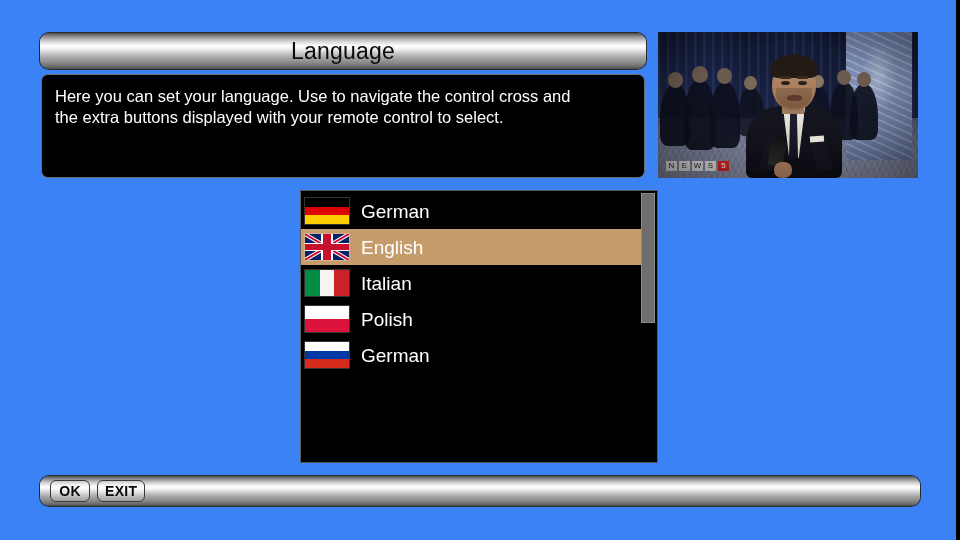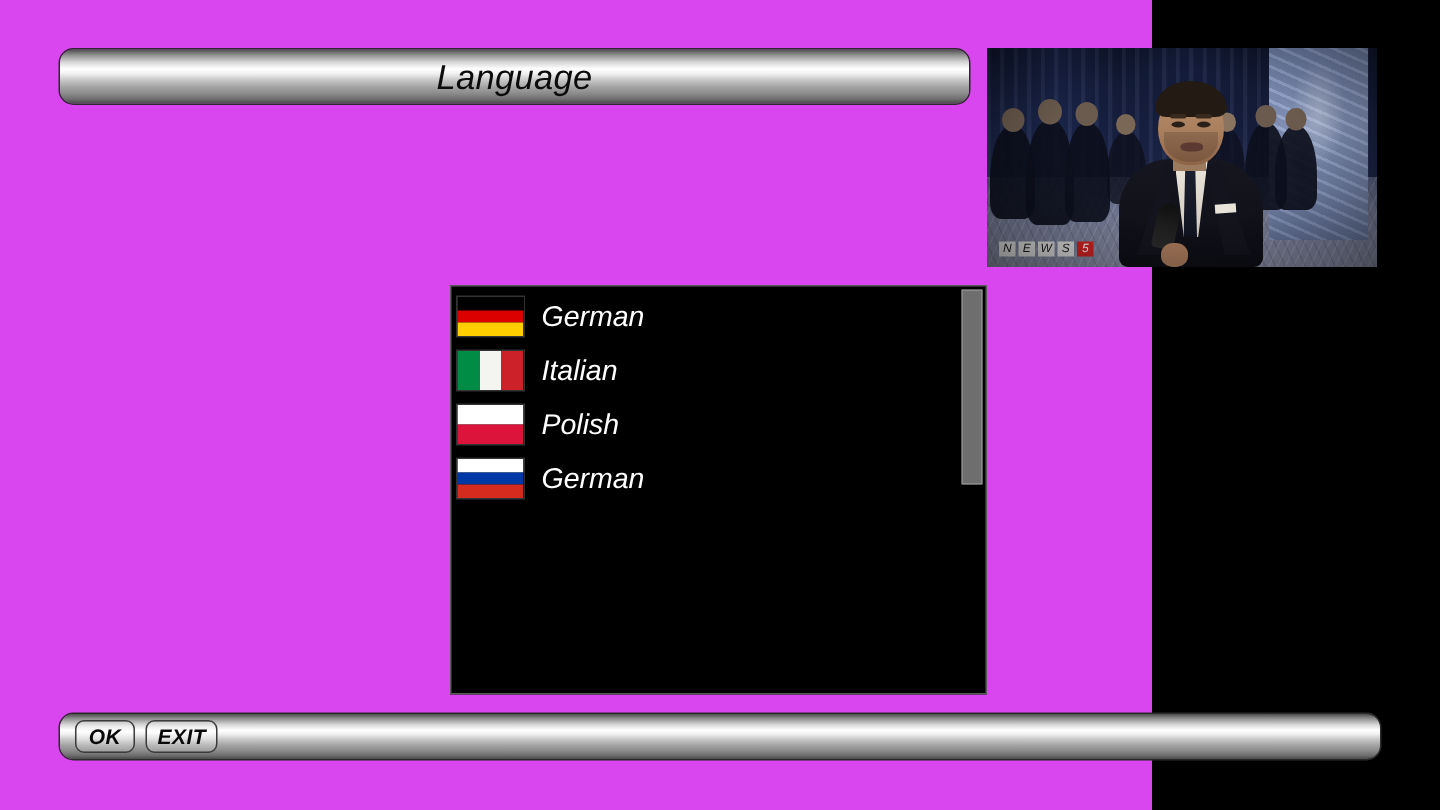--- a/index.html
+++ b/index.html
@@ -10,24 +10,23 @@
   body {
     width: 960px;
     height: 540px;
     overflow: hidden;
     font-family: "Liberation Sans", sans-serif;
     position: relative;
   }
   #screen {
     position: absolute;
     left: 0; top: 0;
-    width: 768px;
+    width: 956px;
     height: 540px;
-    background: #d946ef;
-    font-style: italic;
+    background: #3b82f6;
   }
 
   
   .metal {
     background: linear-gradient(to bottom,
         #4c4c4c 0%,
         #8f8f8f 10%,
         #d8d8d8 24%,
         #ffffff 36%,
         #f2f2f2 44%,
@@ -373,20 +372,24 @@
 </style>
 </head>
 <body>
 
 <div id="screen">
 
   <div id="title-bar" class="metal">
     <div id="title-text">Language</div>
   </div>
 
+  <div id="desc-panel">
+    <div id="desc-text">Here you can set your language. Use to navigate the control cross and
+the extra buttons displayed with your remote control to select.</div>
+  </div>
 
   <div id="video-preview">
     <div class="vid-layer" id="vid-bg"></div>
     <div class="vid-layer" id="vid-stripes"></div>
     <div class="vid-layer" id="vid-floor"></div>
     <div class="vid-layer" id="vid-floor-speck"></div>
     <div class="vid-layer" id="vid-panel"></div>
     <div class="vid-layer" id="vid-panel-carve"></div>
 
     <div class="vid-layer crowd" style="left:2px;  top:52px; width:30px; height:62px;"></div>
@@ -437,20 +440,33 @@
 
       <div class="lang-row">
         <span class="flag flag-de">
             <i class="s1"></i>
             <i class="s2"></i>
             <i class="s3"></i>
           </span>
         <span class="lang-label">German</span>
       </div>
 
+      <div class="lang-row selected">
+        <span class="flag flag-gb">
+          <i class="dw1"></i>
+            <i class="dw2"></i>
+            <i class="dr1"></i>
+            <i class="dr2"></i>
+          <i class="cw-v"></i>
+            <i class="cw-h"></i>
+            <i class="cr-v"></i>
+            <i class="cr-h"></i>
+        </span>
+        <span class="lang-label">English</span>
+      </div>
 
 
 
       <div class="lang-row">
         <span class="flag flag-it">
             <i class="v1"></i>
             <i class="v2"></i>
             <i class="v3"></i>
           </span>
         <span class="lang-label">Italian</span>

